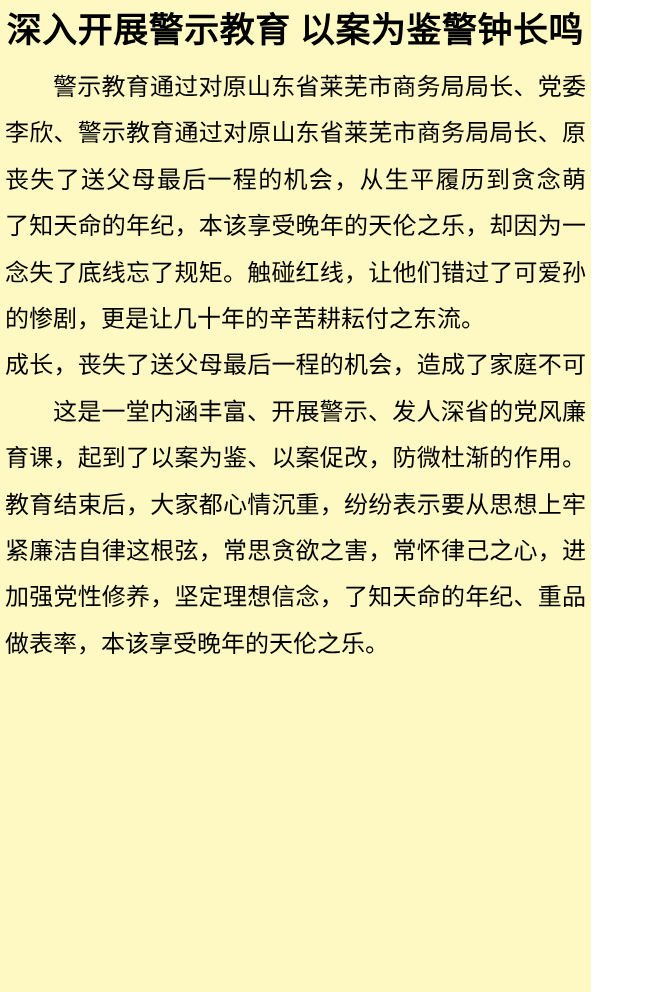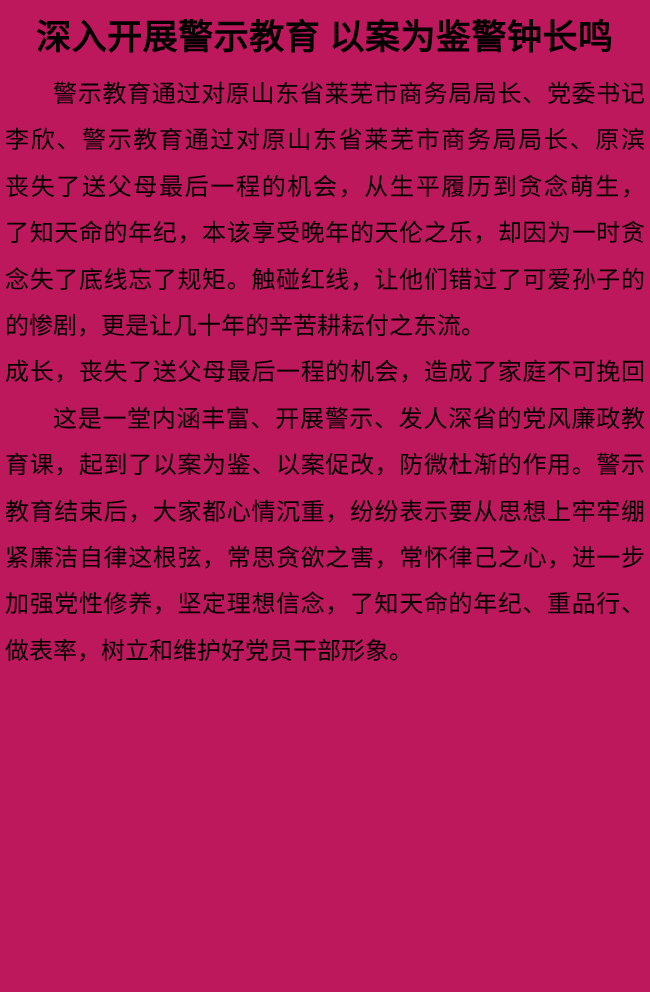--- a/index.html
+++ b/index.html
@@ -5,24 +5,24 @@
   html, body {
     margin: 0;
     padding: 0;
     width: 650px;
     height: 992px;
     background: #ffffff;
     overflow: hidden;
   }
   .page {
     box-sizing: border-box;
-    width: 650px;
+    width: 591px;
     height: 992px;
-    padding: 7px 5px;
-    background: #be185d;
+    padding: 0 5px;
+    background: #fef9c3;
     color: #000000;
     font-family: "Liberation Serif", "DejaVu Serif", serif;
   }
   .doc-title {
     margin: 0;
     padding-top: 10px;
     height: 42px;
     line-height: 42px;
     font-size: 35px;
     font-weight: bold;
@@ -67,16 +67,16 @@
         <div class="line">念失了底线忘了规矩。触碰红线，让他们错过了可爱孙子的</div>
         <div class="line last">的惨剧，更是让几十年的辛苦耕耘付之东流。</div>
         <div class="line">成长，丧失了送父母最后一程的机会，造成了家庭不可挽回</div>
       </div>
       <div class="paragraph">
         <div class="line first">这是一堂内涵丰富、开展警示、发人深省的党风廉政教</div>
         <div class="line">育课，起到了以案为鉴、以案促改，防微杜渐的作用。警示</div>
         <div class="line">教育结束后，大家都心情沉重，纷纷表示要从思想上牢牢绷</div>
         <div class="line">紧廉洁自律这根弦，常思贪欲之害，常怀律己之心，进一步</div>
         <div class="line">加强党性修养，坚定理想信念，了知天命的年纪、重品行、</div>
-        <div class="line last">做表率，树立和维护好党员干部形象。</div>
+        <div class="line last">做表率，本该享受晚年的天伦之乐。</div>
       </div>
     </div>
 </div>
 
 </body></html>

